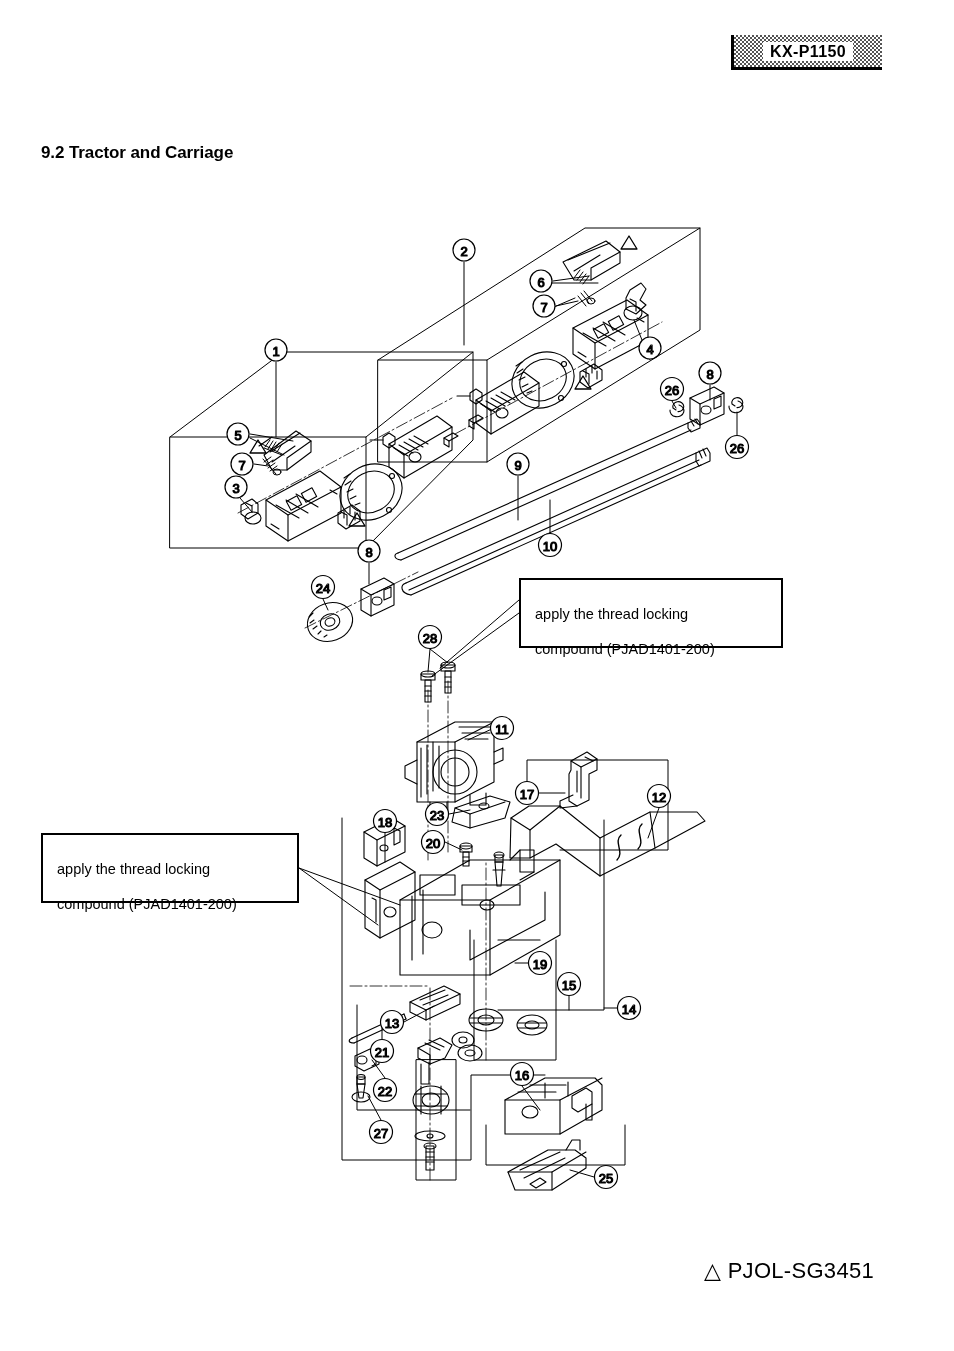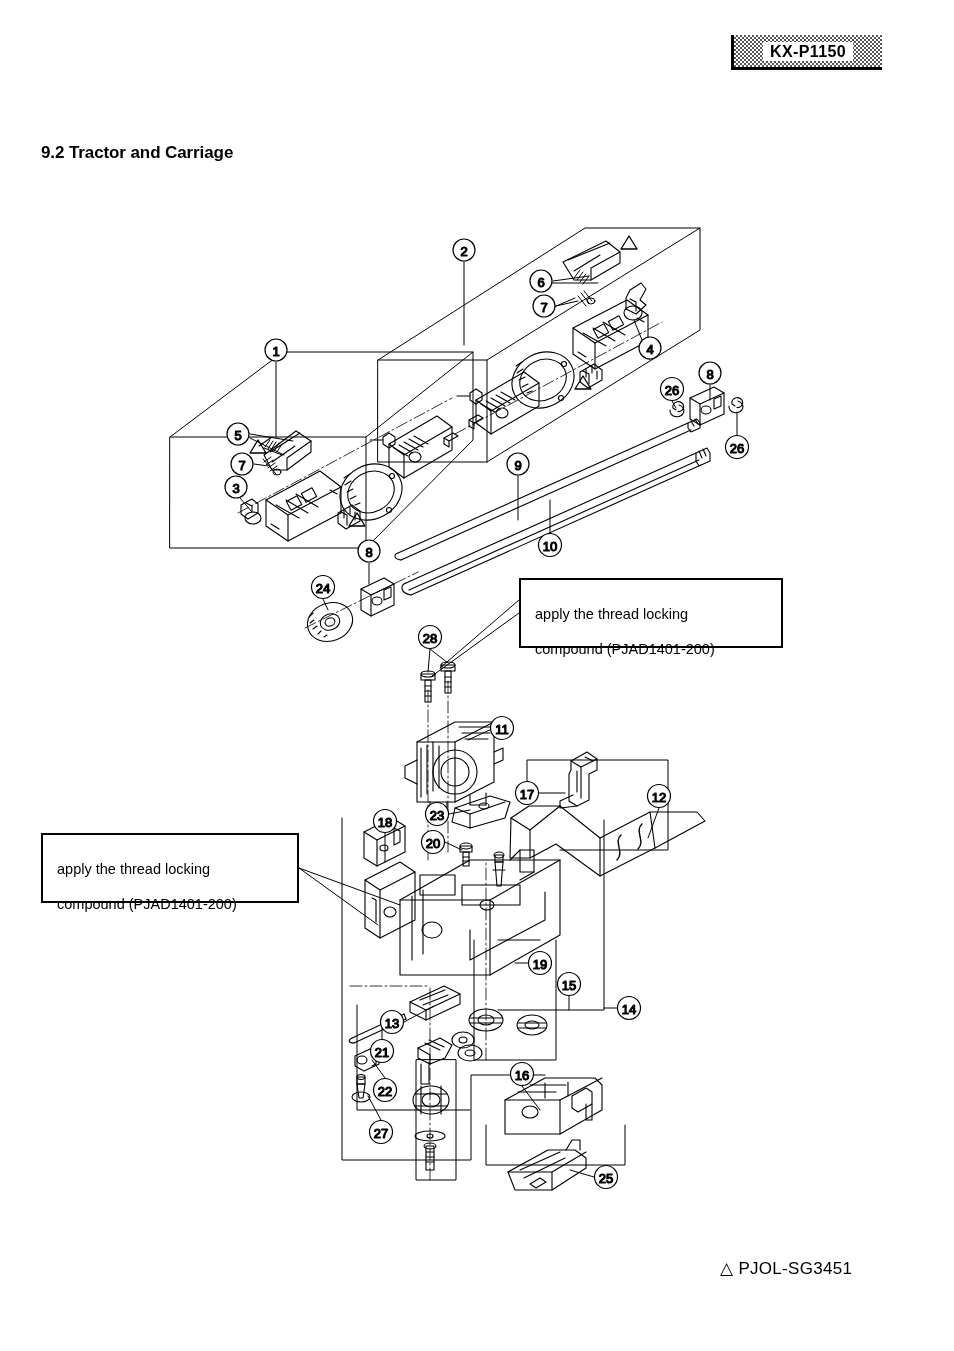--- a/index.html
+++ b/index.html
@@ -39,22 +39,22 @@
   .note-box{
     position:absolute;border:2px solid #000;background:#fff;
     padding:9px 13px 10px 14px;box-sizing:border-box;
   }
   .note-box div{font-size:14.5px;line-height:19px;white-space:nowrap;margin-top:16px;}
   #note-box-upper{left:519px;top:578px;width:264px;height:70px;}
   #note-box-lower{left:41px;top:833px;width:258px;height:70px;}
 
   
   #footer-drawing-id{
-    position:absolute;left:720px;top:1258px;
-    font-size:17px;letter-spacing:.3px;white-space:nowrap;
+    position:absolute;left:704px;top:1258px;
+    font-size:22px;letter-spacing:.3px;white-space:nowrap;
   }
 
   
   #illustration{position:absolute;left:0;top:0;width:954px;height:1351px;}
   #illustration text{font-family:"Liberation Sans","DejaVu Sans",sans-serif;}
   .cnum{font-size:13px;text-anchor:middle;dominant-baseline:central;}
 </style>
 </head>
 <body>
 

